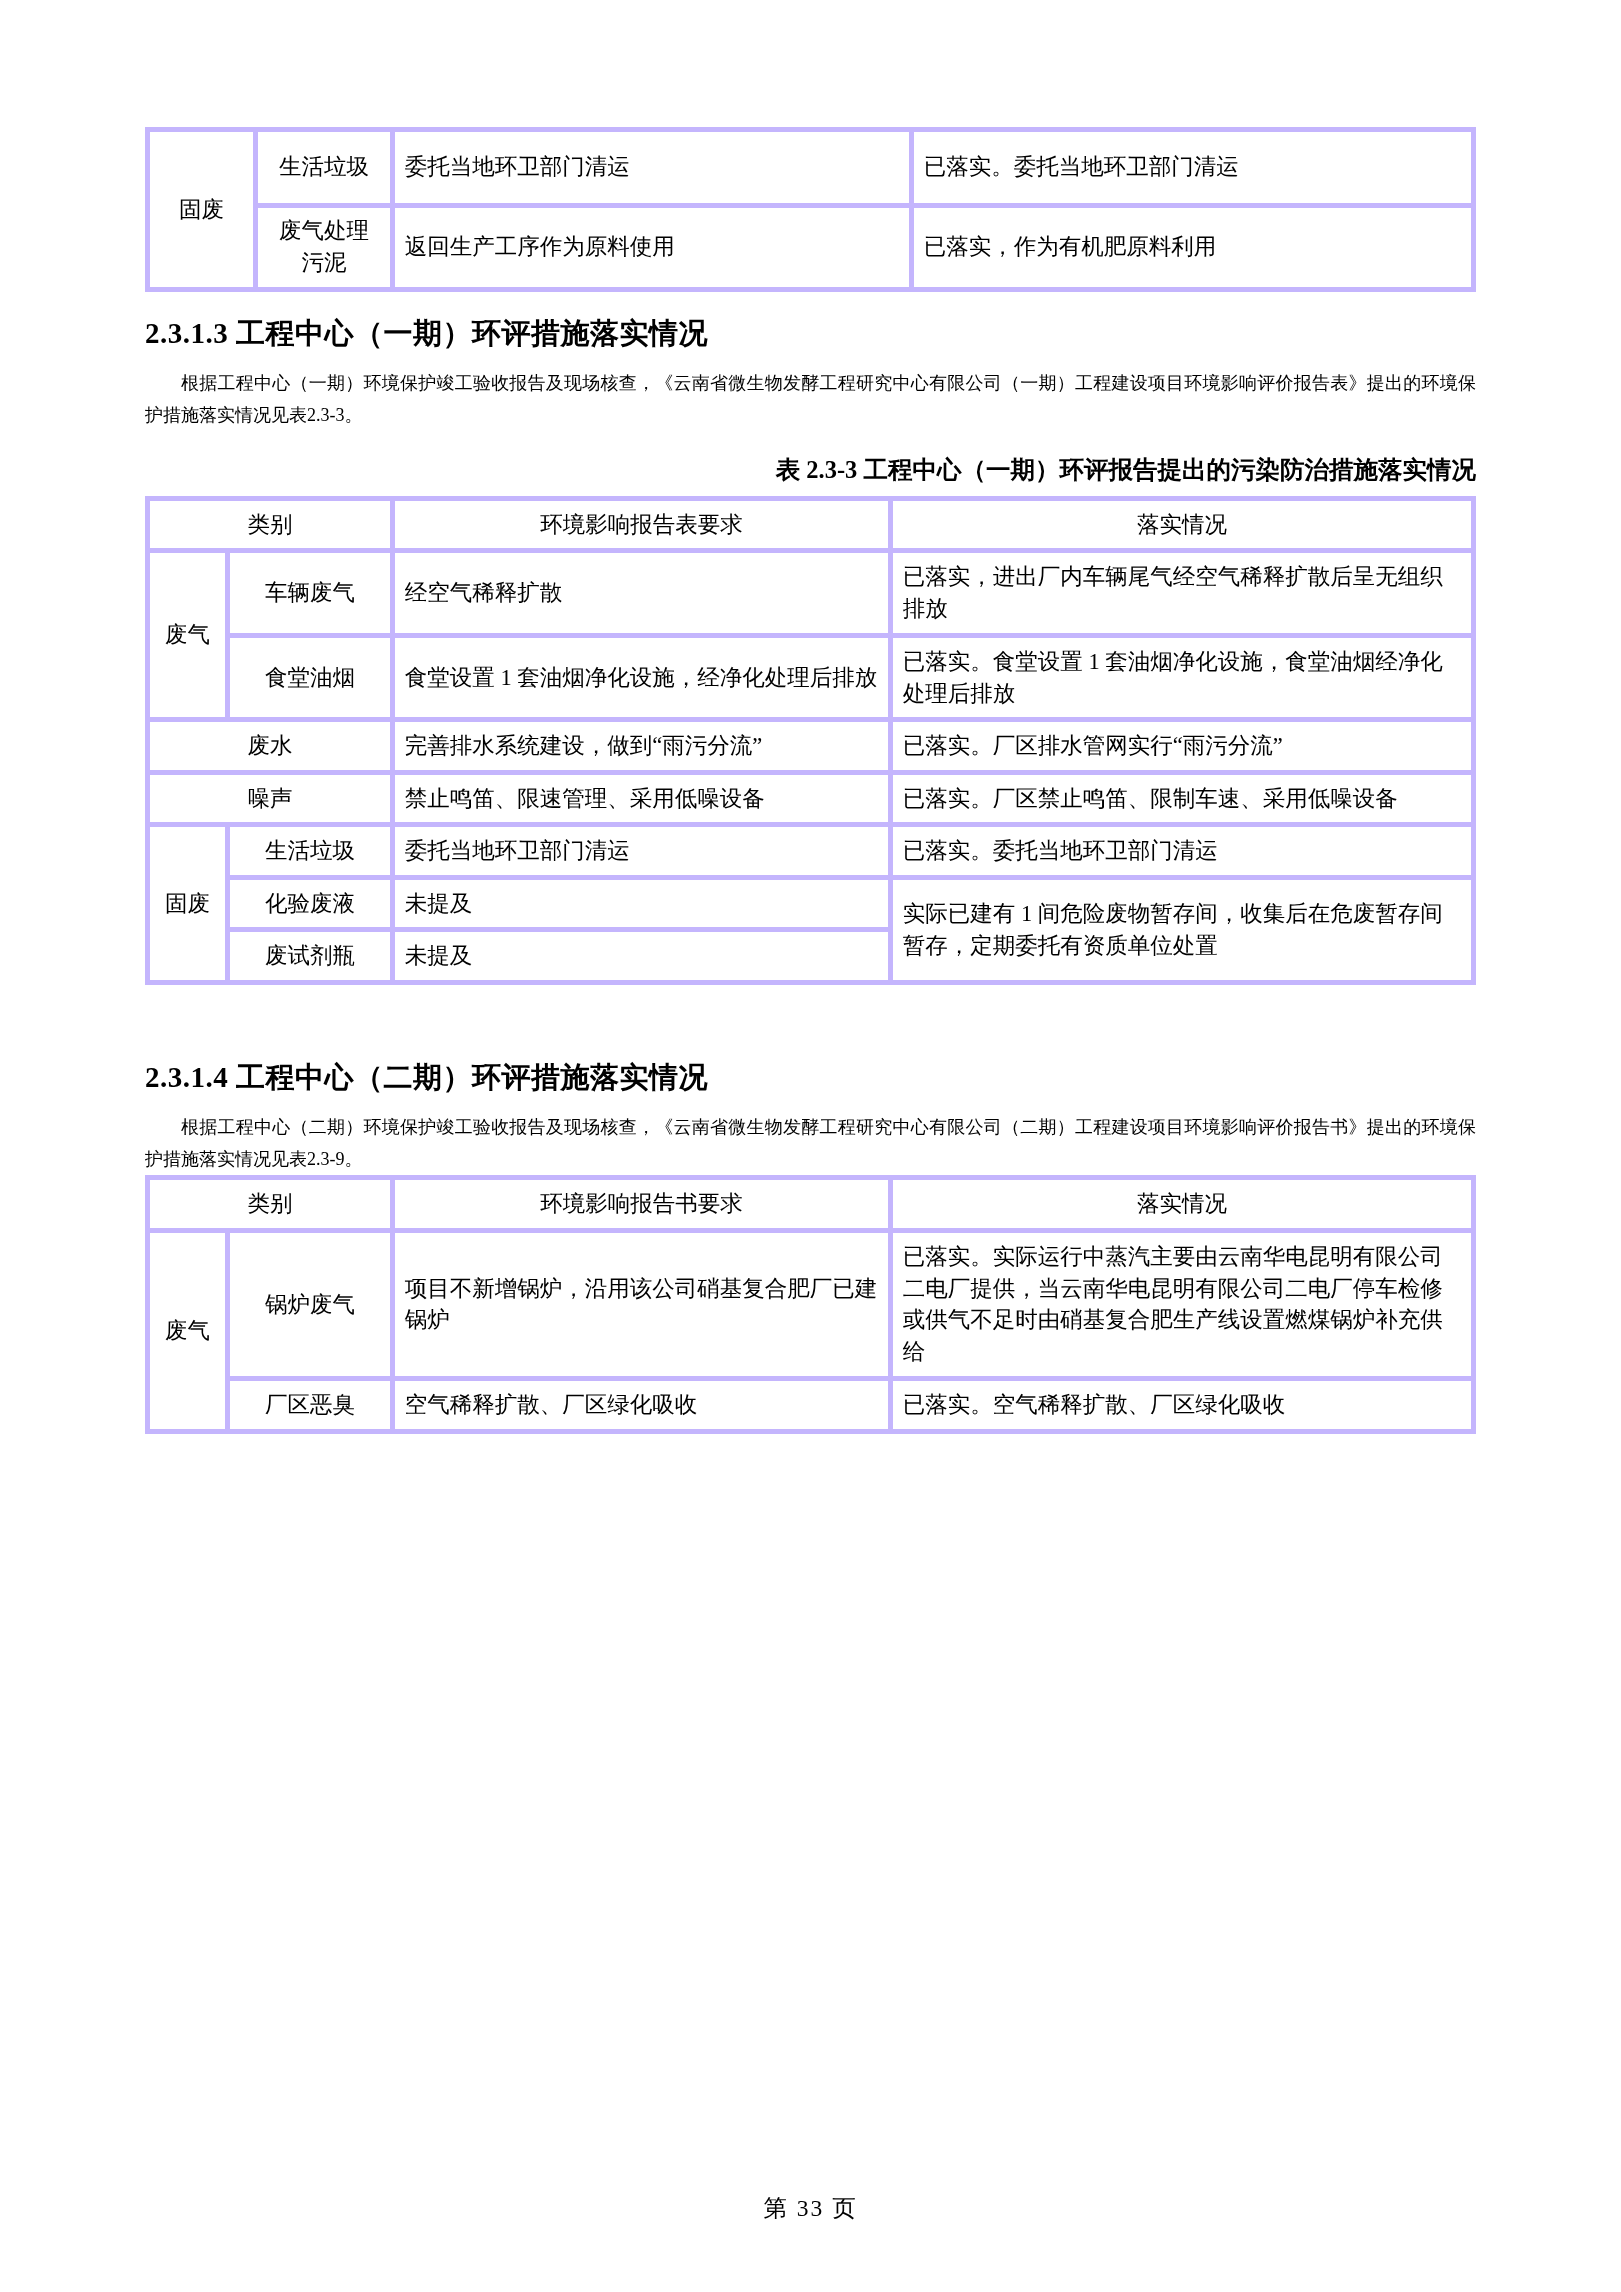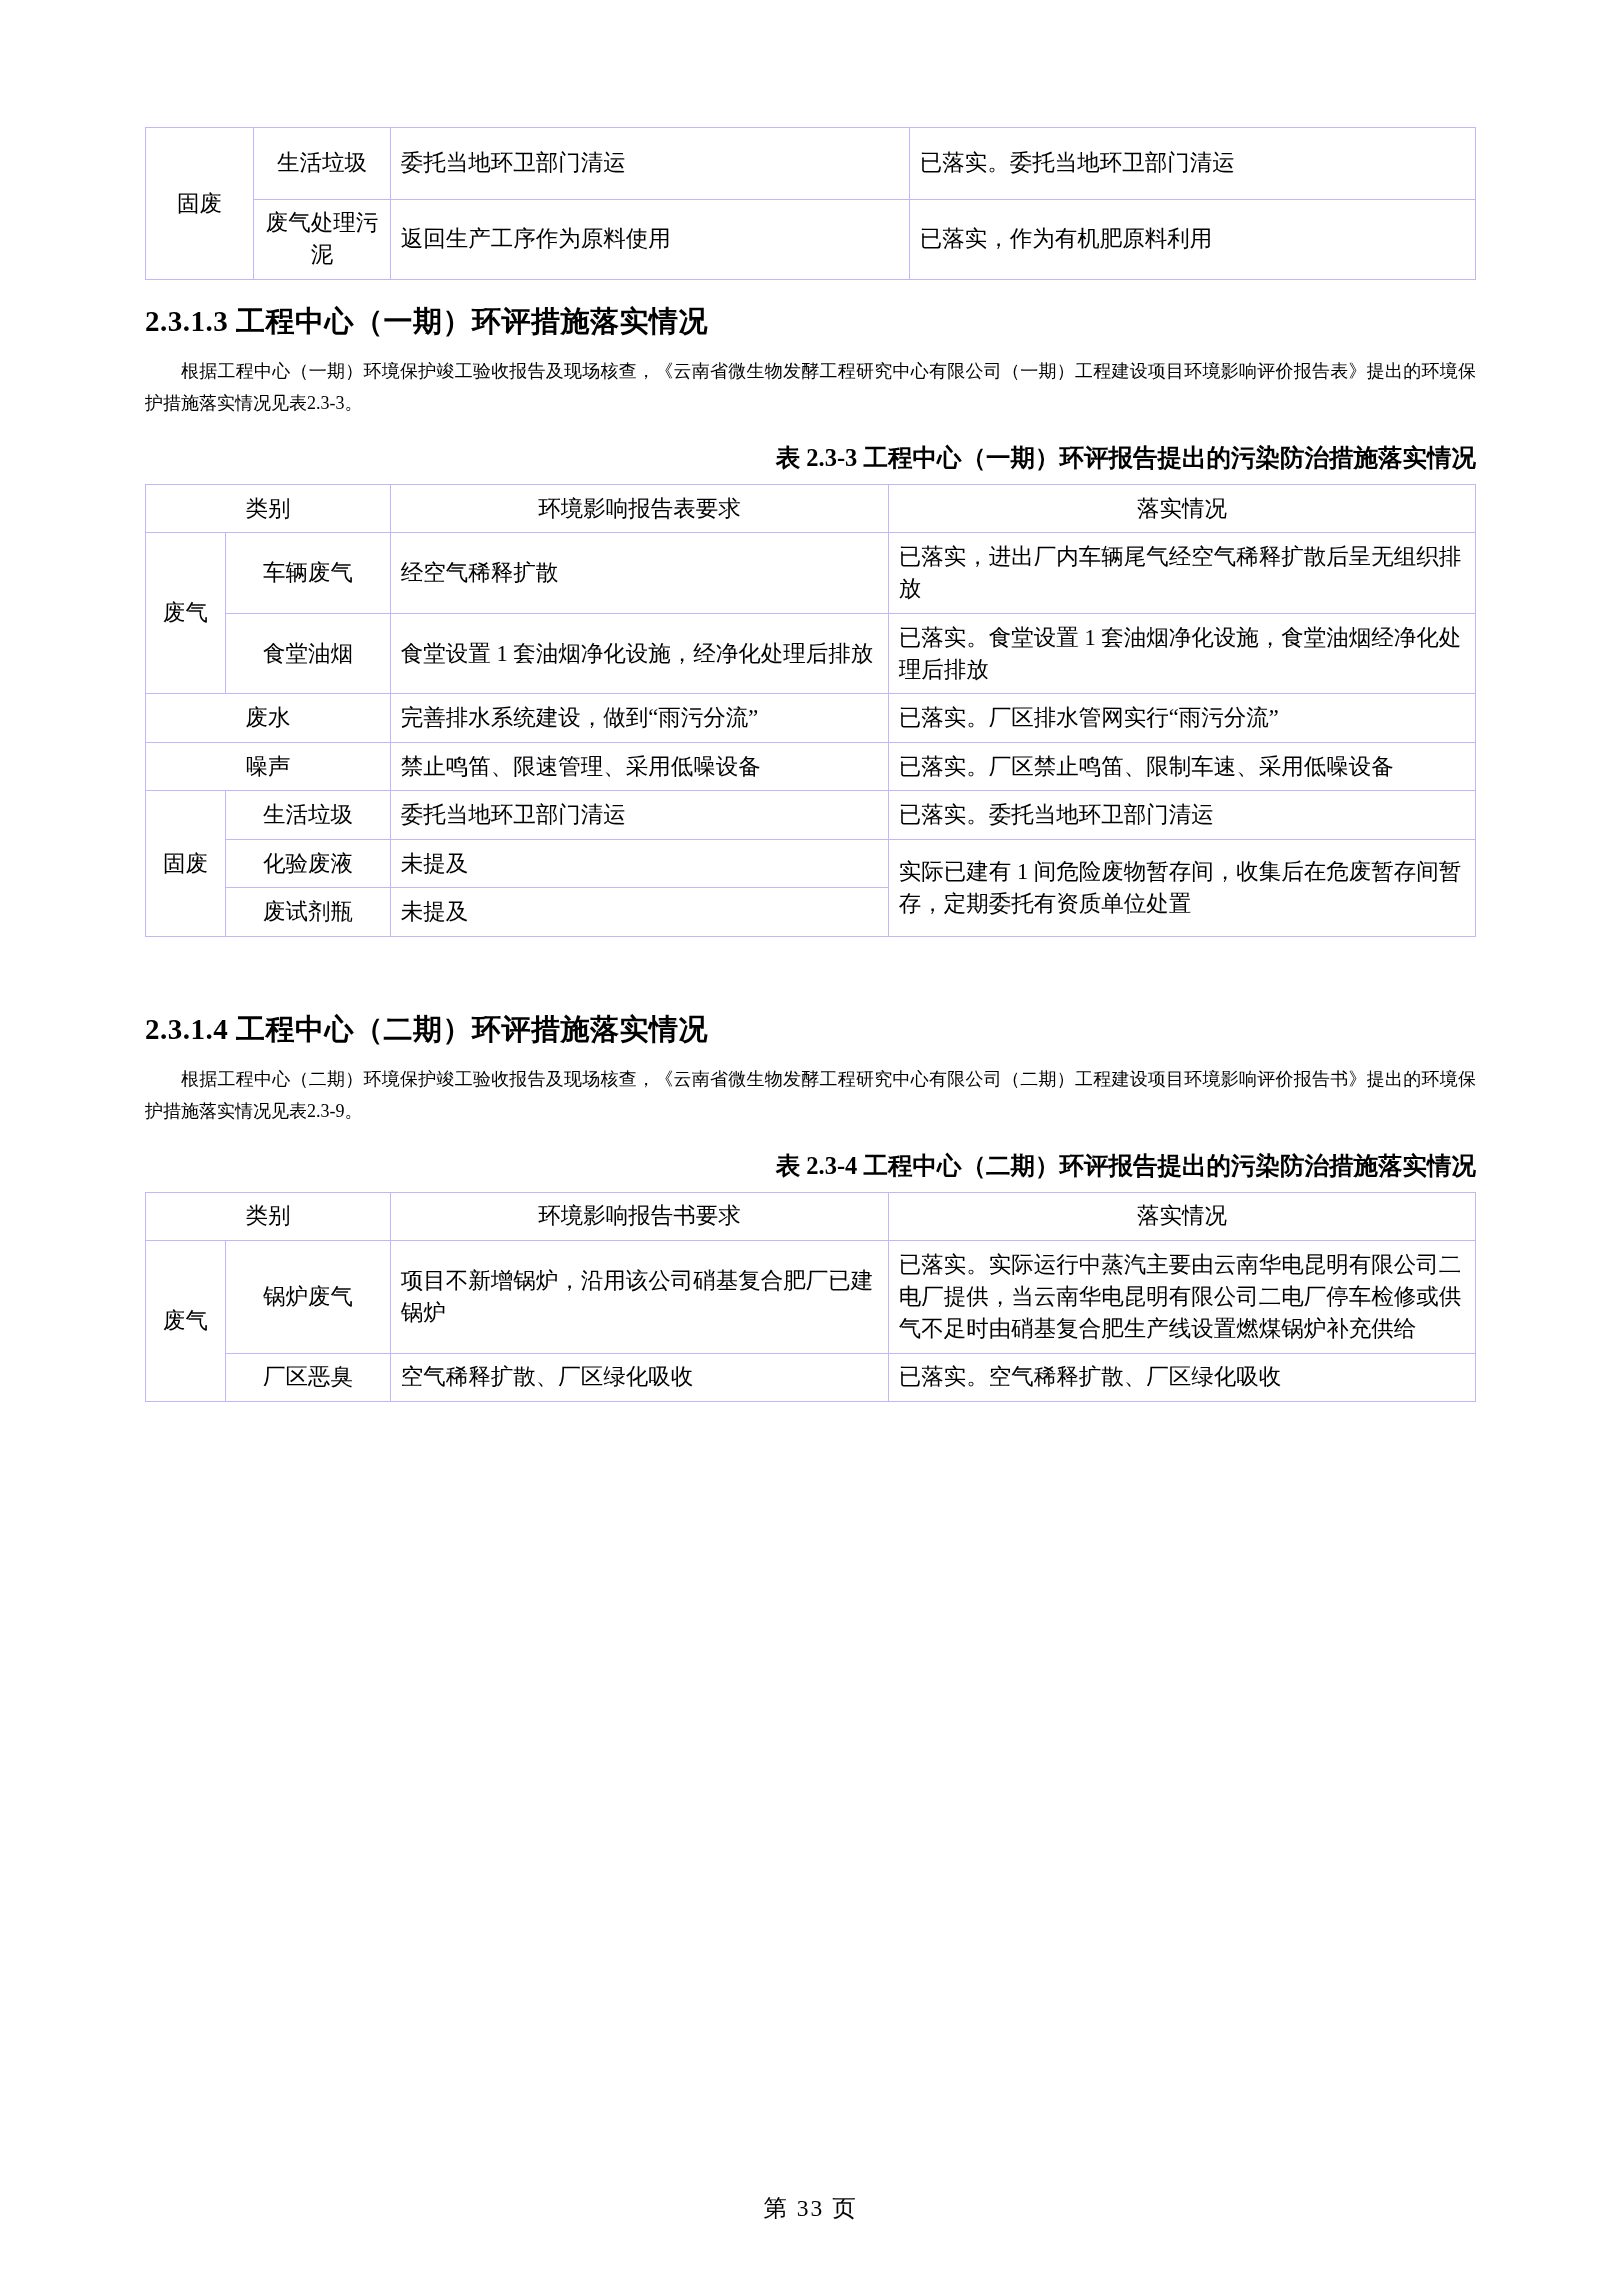--- a/index.html
+++ b/index.html
@@ -18,21 +18,21 @@
     background: #ffffff;
     box-sizing: border-box;
     padding: 127px 145px 0 145px;
   }
   table {
     border-collapse: collapse;
     width: 100%;
     table-layout: fixed;
   }
   table td {
-    border: 1px solid #c4b5fd;
+    border: 5px solid #c4b5fd;
     padding: 7.8px 9.8px;
     font-size: 22.5px;
     line-height: 1.42;
     vertical-align: middle;
     font-family: "Liberation Serif", "DejaVu Serif", serif;
   }
   td.ctr { text-align: center; }
   td.lft { text-align: left; }
 
   .tbl-top td { height: 55px; }
@@ -153,21 +153,20 @@
       </tr>
     </tbody>
   </table>
 
   <div class="spacer-lg"></div>
 
   <h3 class="section">2.3.1.4 工程中心（二期）环评措施落实情况</h3>
 
   <p class="body">根据工程中心（二期）环境保护竣工验收报告及现场核查，《云南省微生物发酵工程研究中心有限公司（二期）工程建设项目环境影响评价报告书》提出的环境保护措施落实情况见表2.3-9。</p>
 
-  <p class="caption">表 2.3-4 工程中心（二期）环评报告提出的污染防治措施落实情况</p>
 
   <table>
     <colgroup>
       <col style="width:80px">
       <col style="width:165px">
       <col style="width:498px">
       <col>
     </colgroup>
     <tbody>
       <tr>

